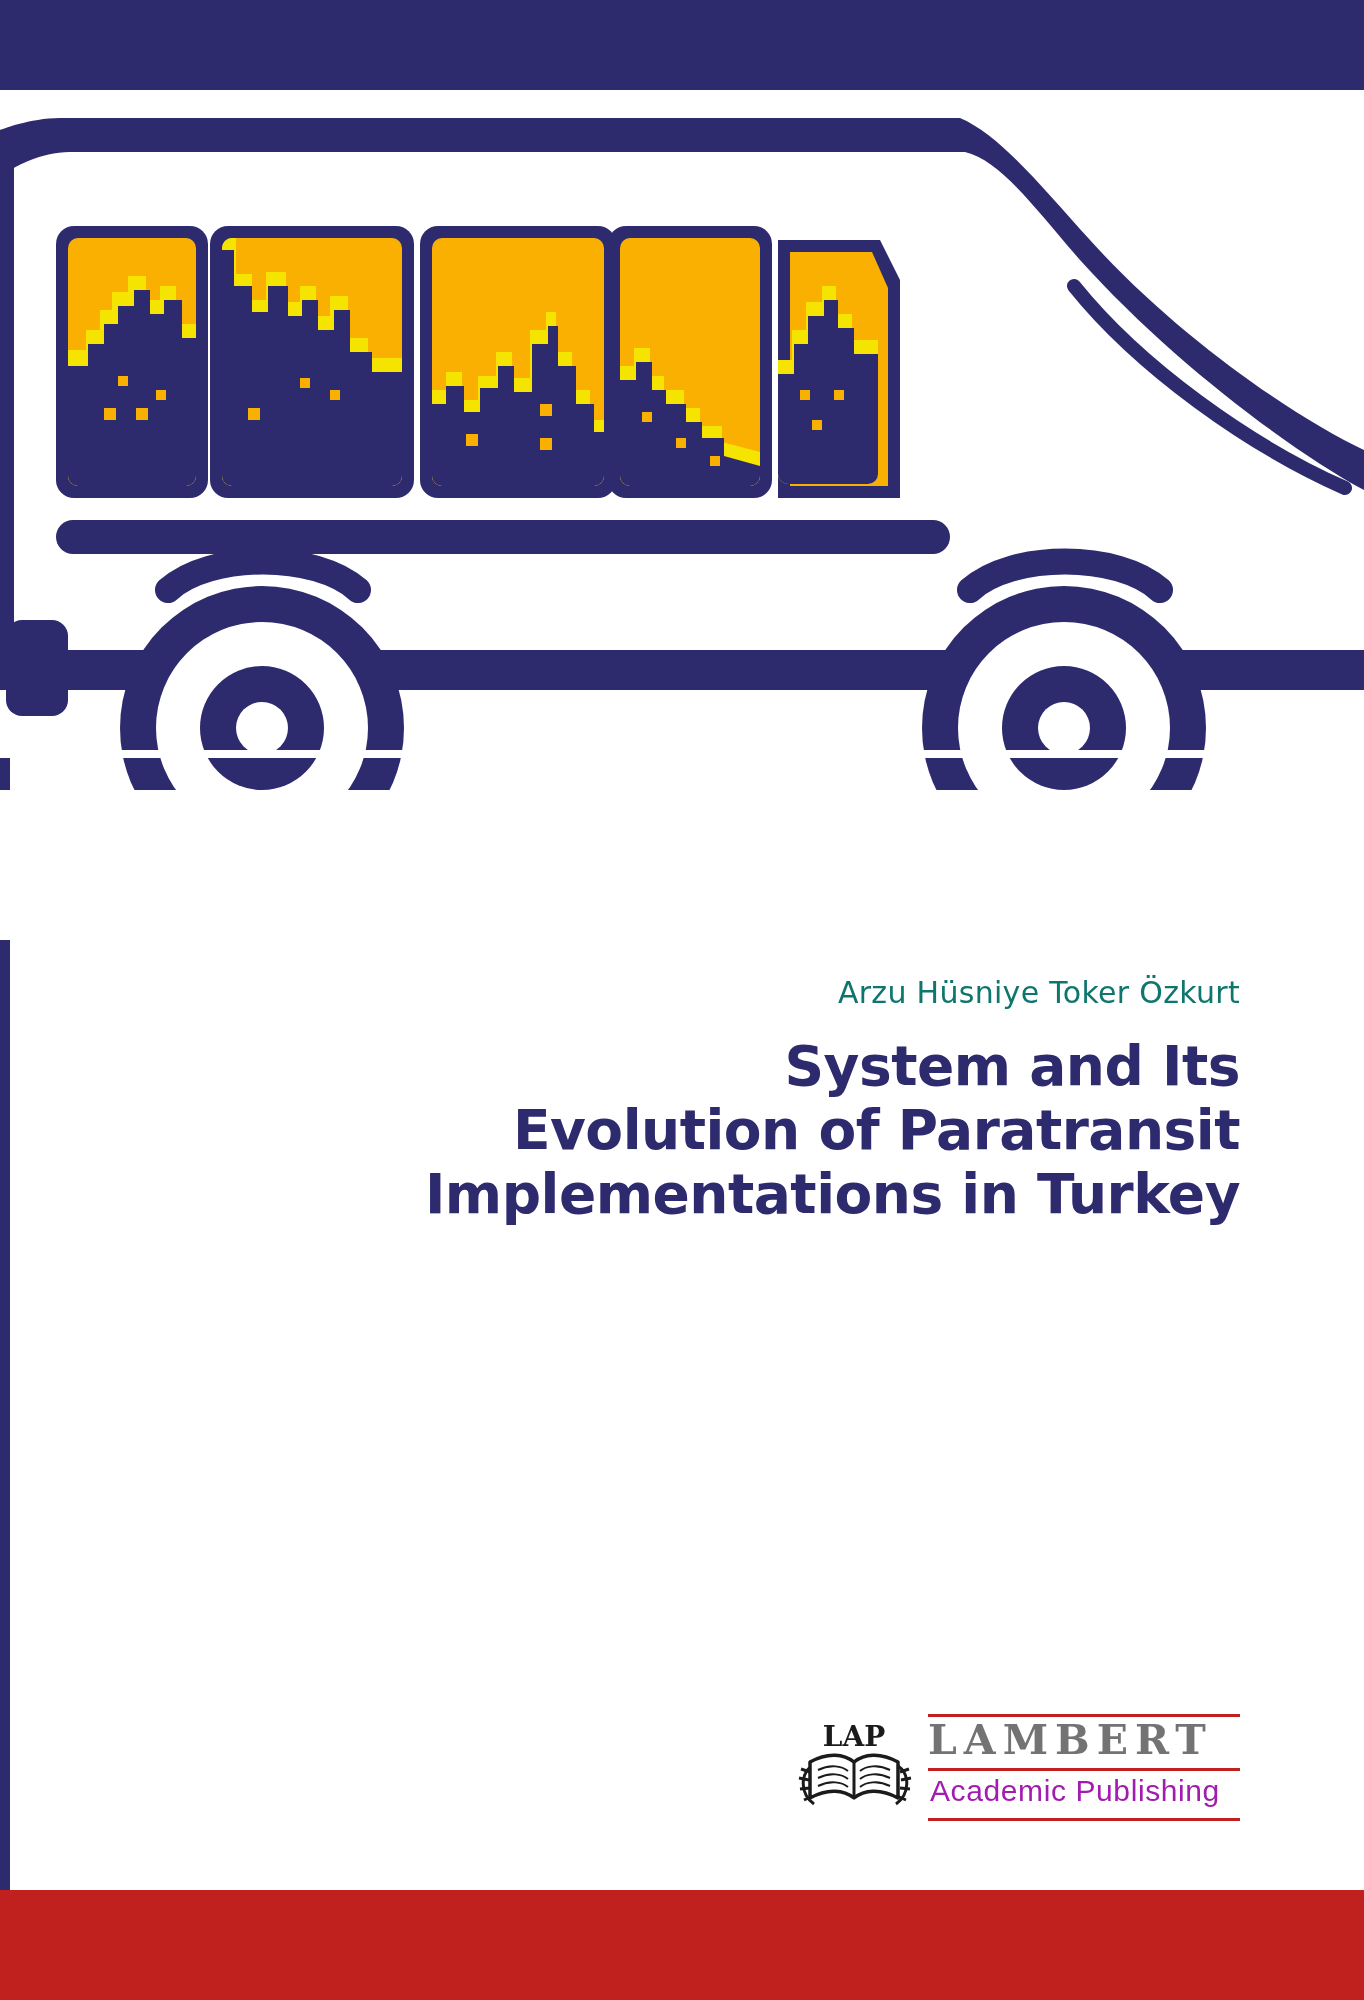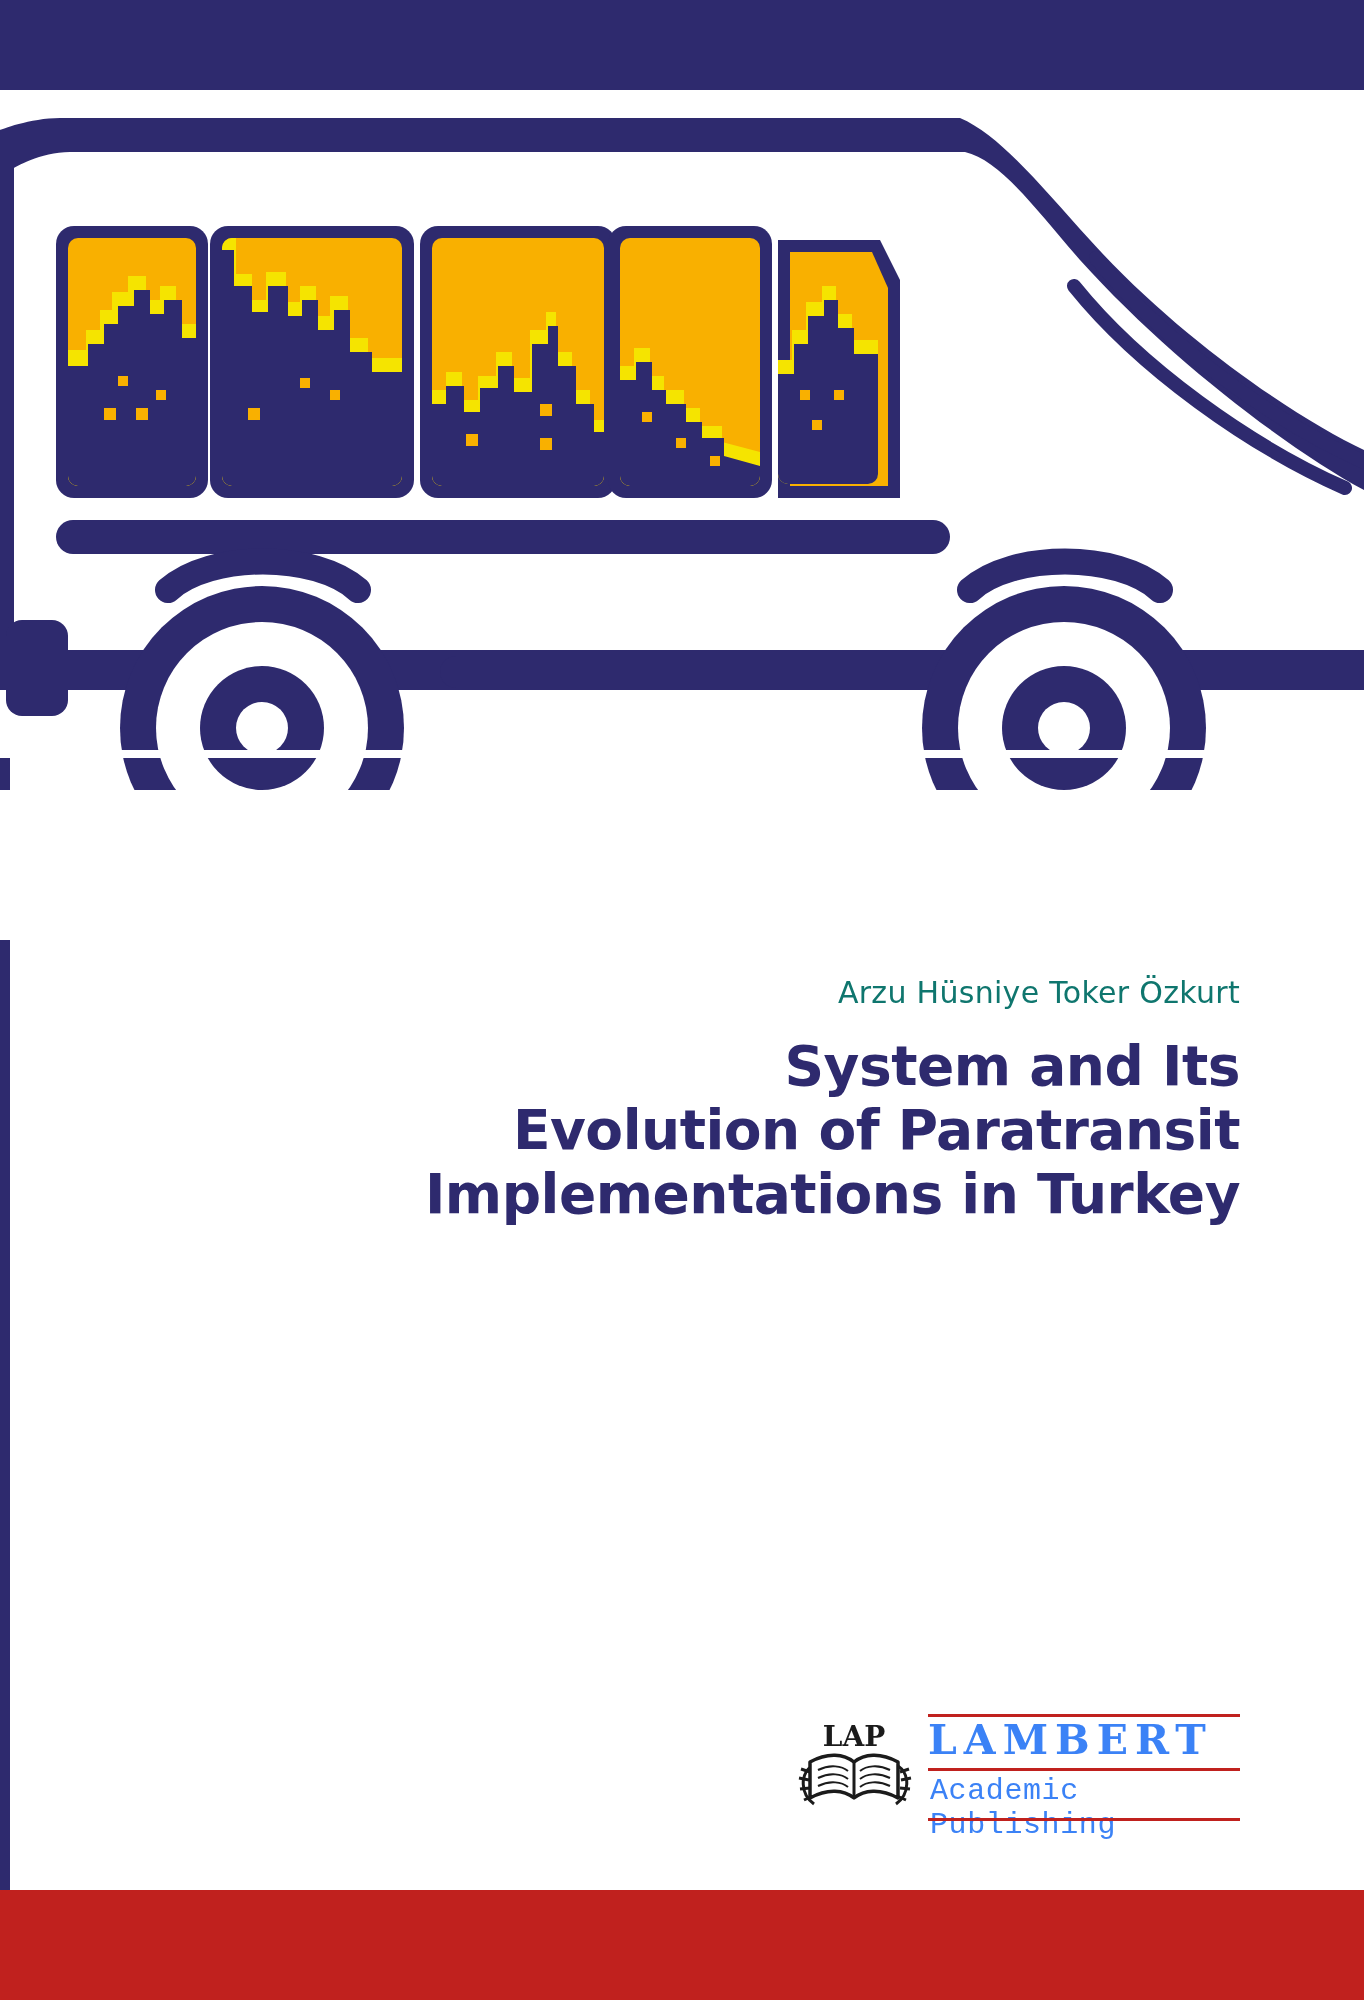--- a/index.html
+++ b/index.html
@@ -112,41 +112,41 @@
     top: 6px;
     width: 130px;
     height: 100px;
   }
   .lam-text {
     position: absolute;
     left: 138px;
     top: 4px;
     font-size: 41px;
     letter-spacing: 7px;
-    color: #3b82f6;
+    color: #737373;
     font-family: "DejaVu Serif", serif;
     font-weight: bold;
   }
   .rule {
     position: absolute;
     left: 138px;
     width: 312px;
     height: 3px;
     background: #c0211e;
   }
   .rule.top { top: 2px; }
   .rule.mid { top: 56px; }
   .rule.bot { top: 106px; }
   .acad-text {
     position: absolute;
     left: 140px;
     top: 62px;
     font-size: 30px;
-    color: #3b82f6;
-    font-family: Liberation Mono, monospace;
+    color: #a21caf;
+    font-family: Liberation Sans, sans-serif;
     letter-spacing: 0.6px;
   }
 </style>
 </head>
 <body>
 
 <div class="cover">
 
   <div class="top-band"></div>
   <div class="spine"></div>

